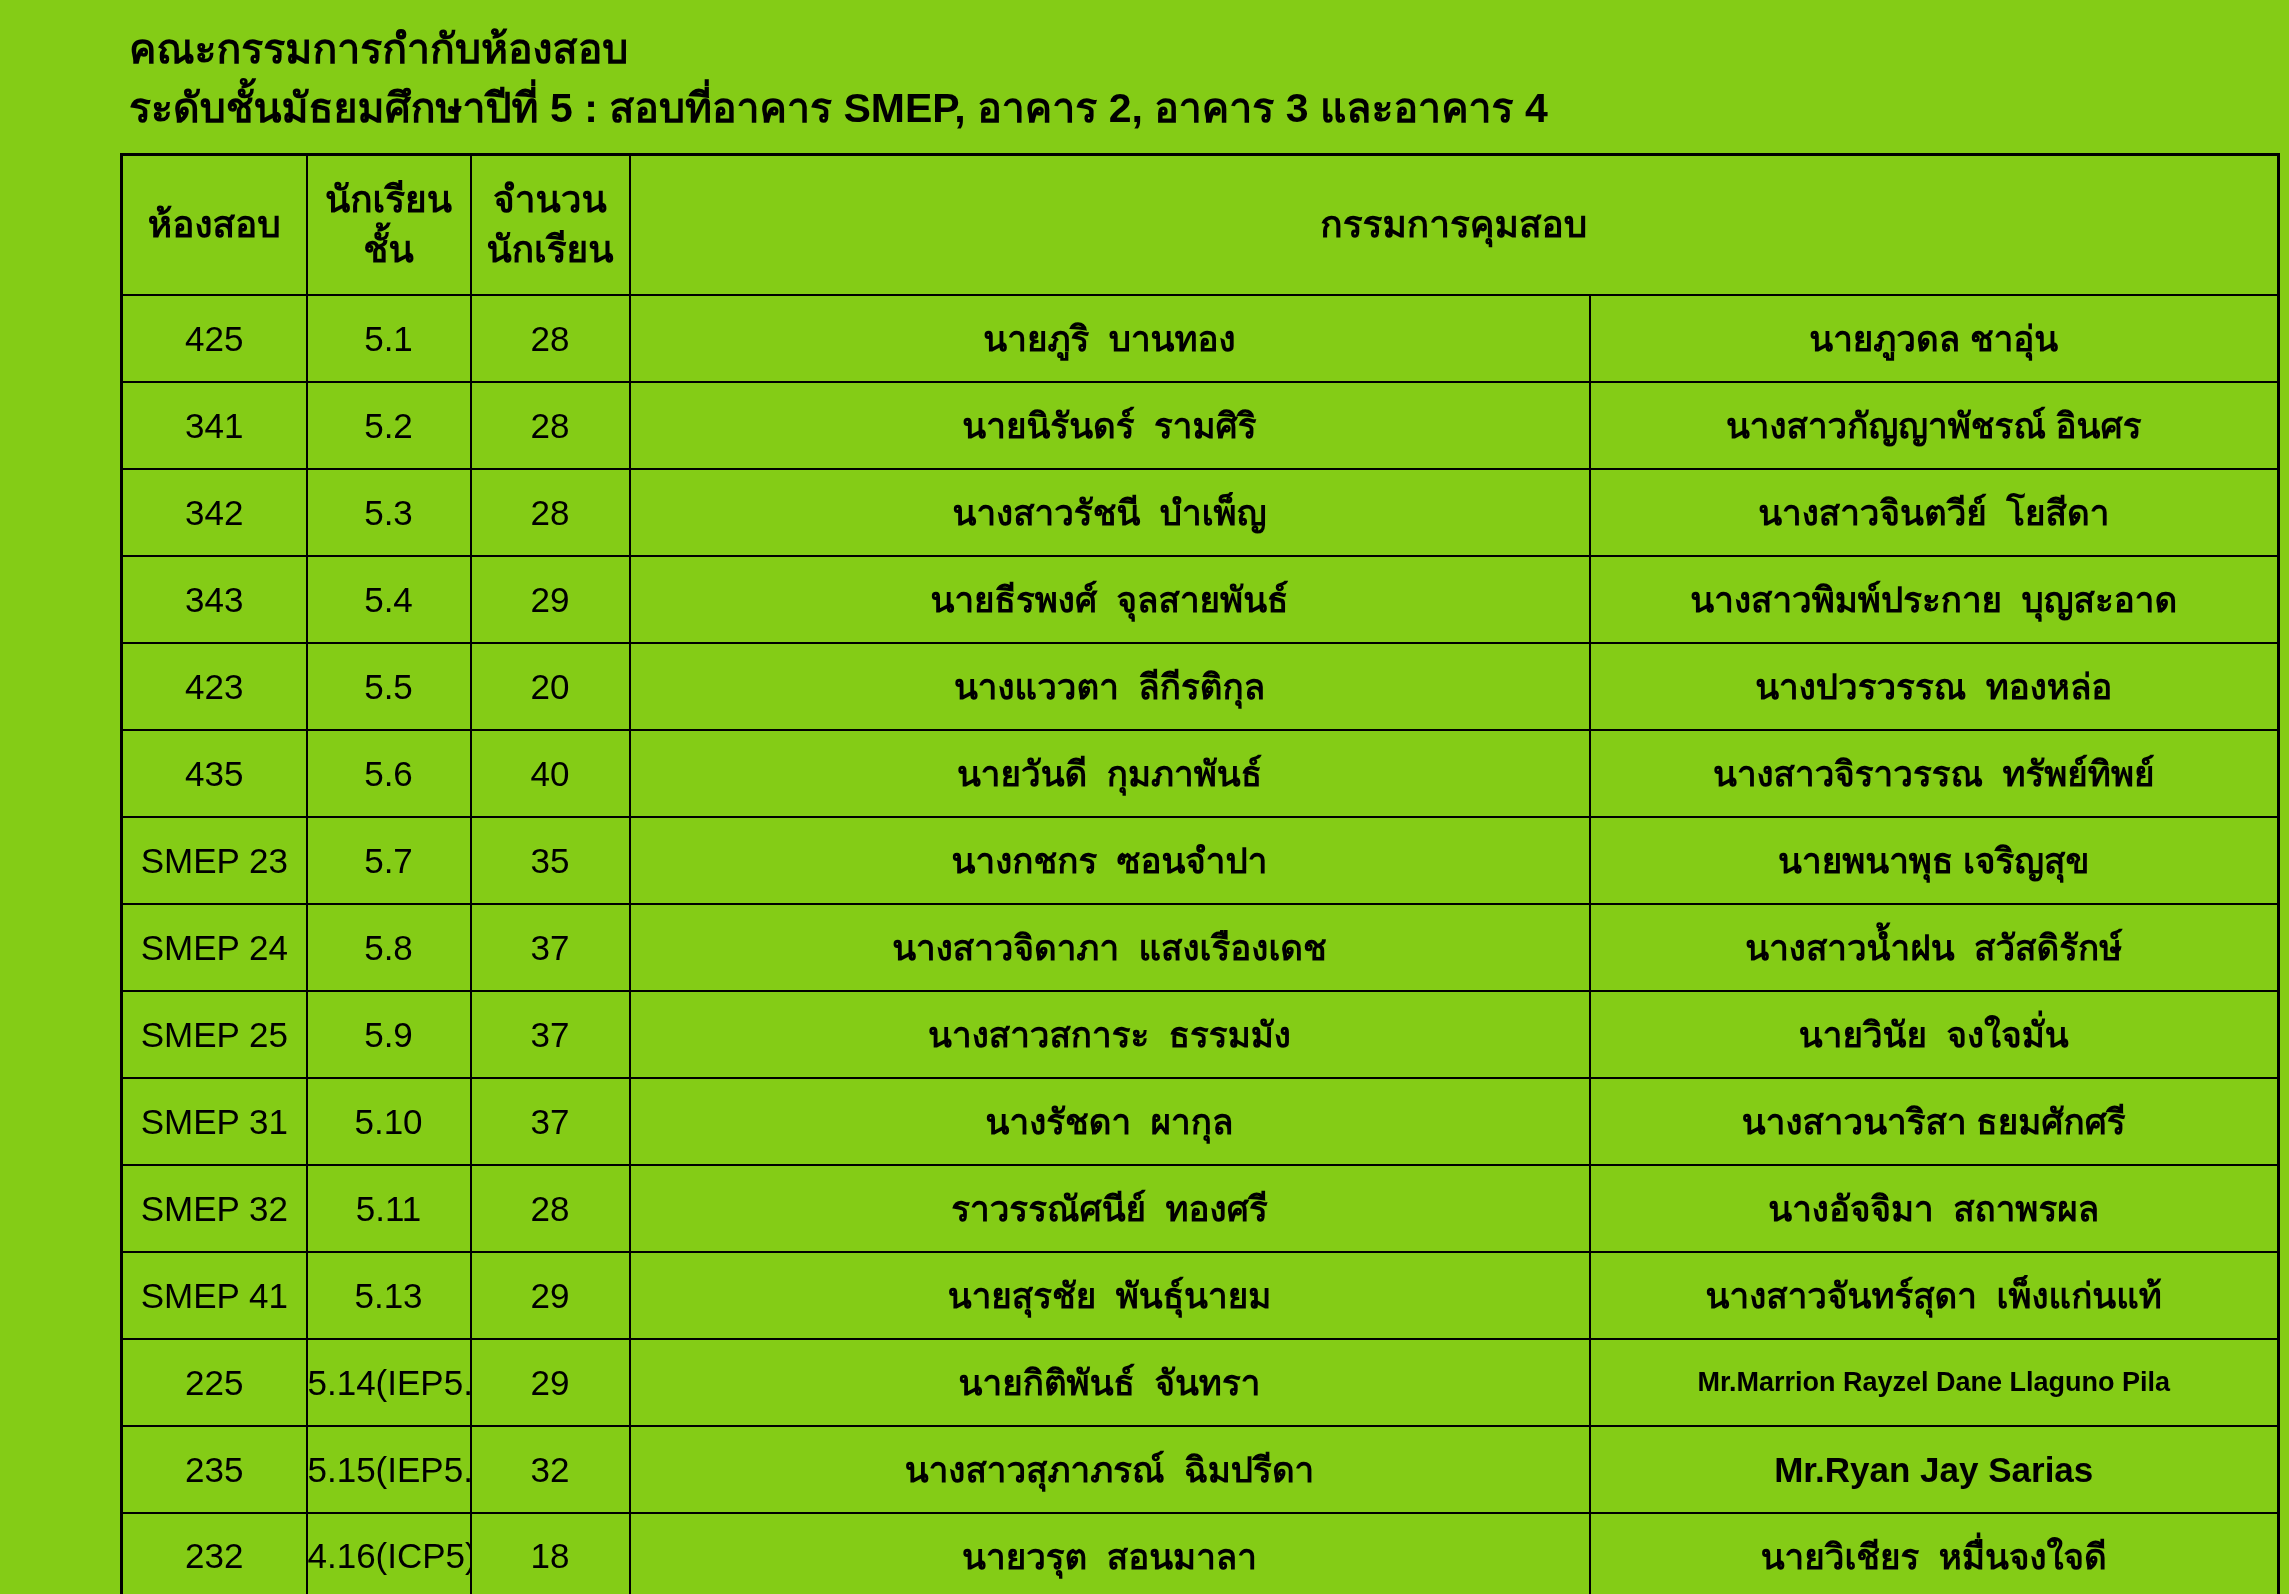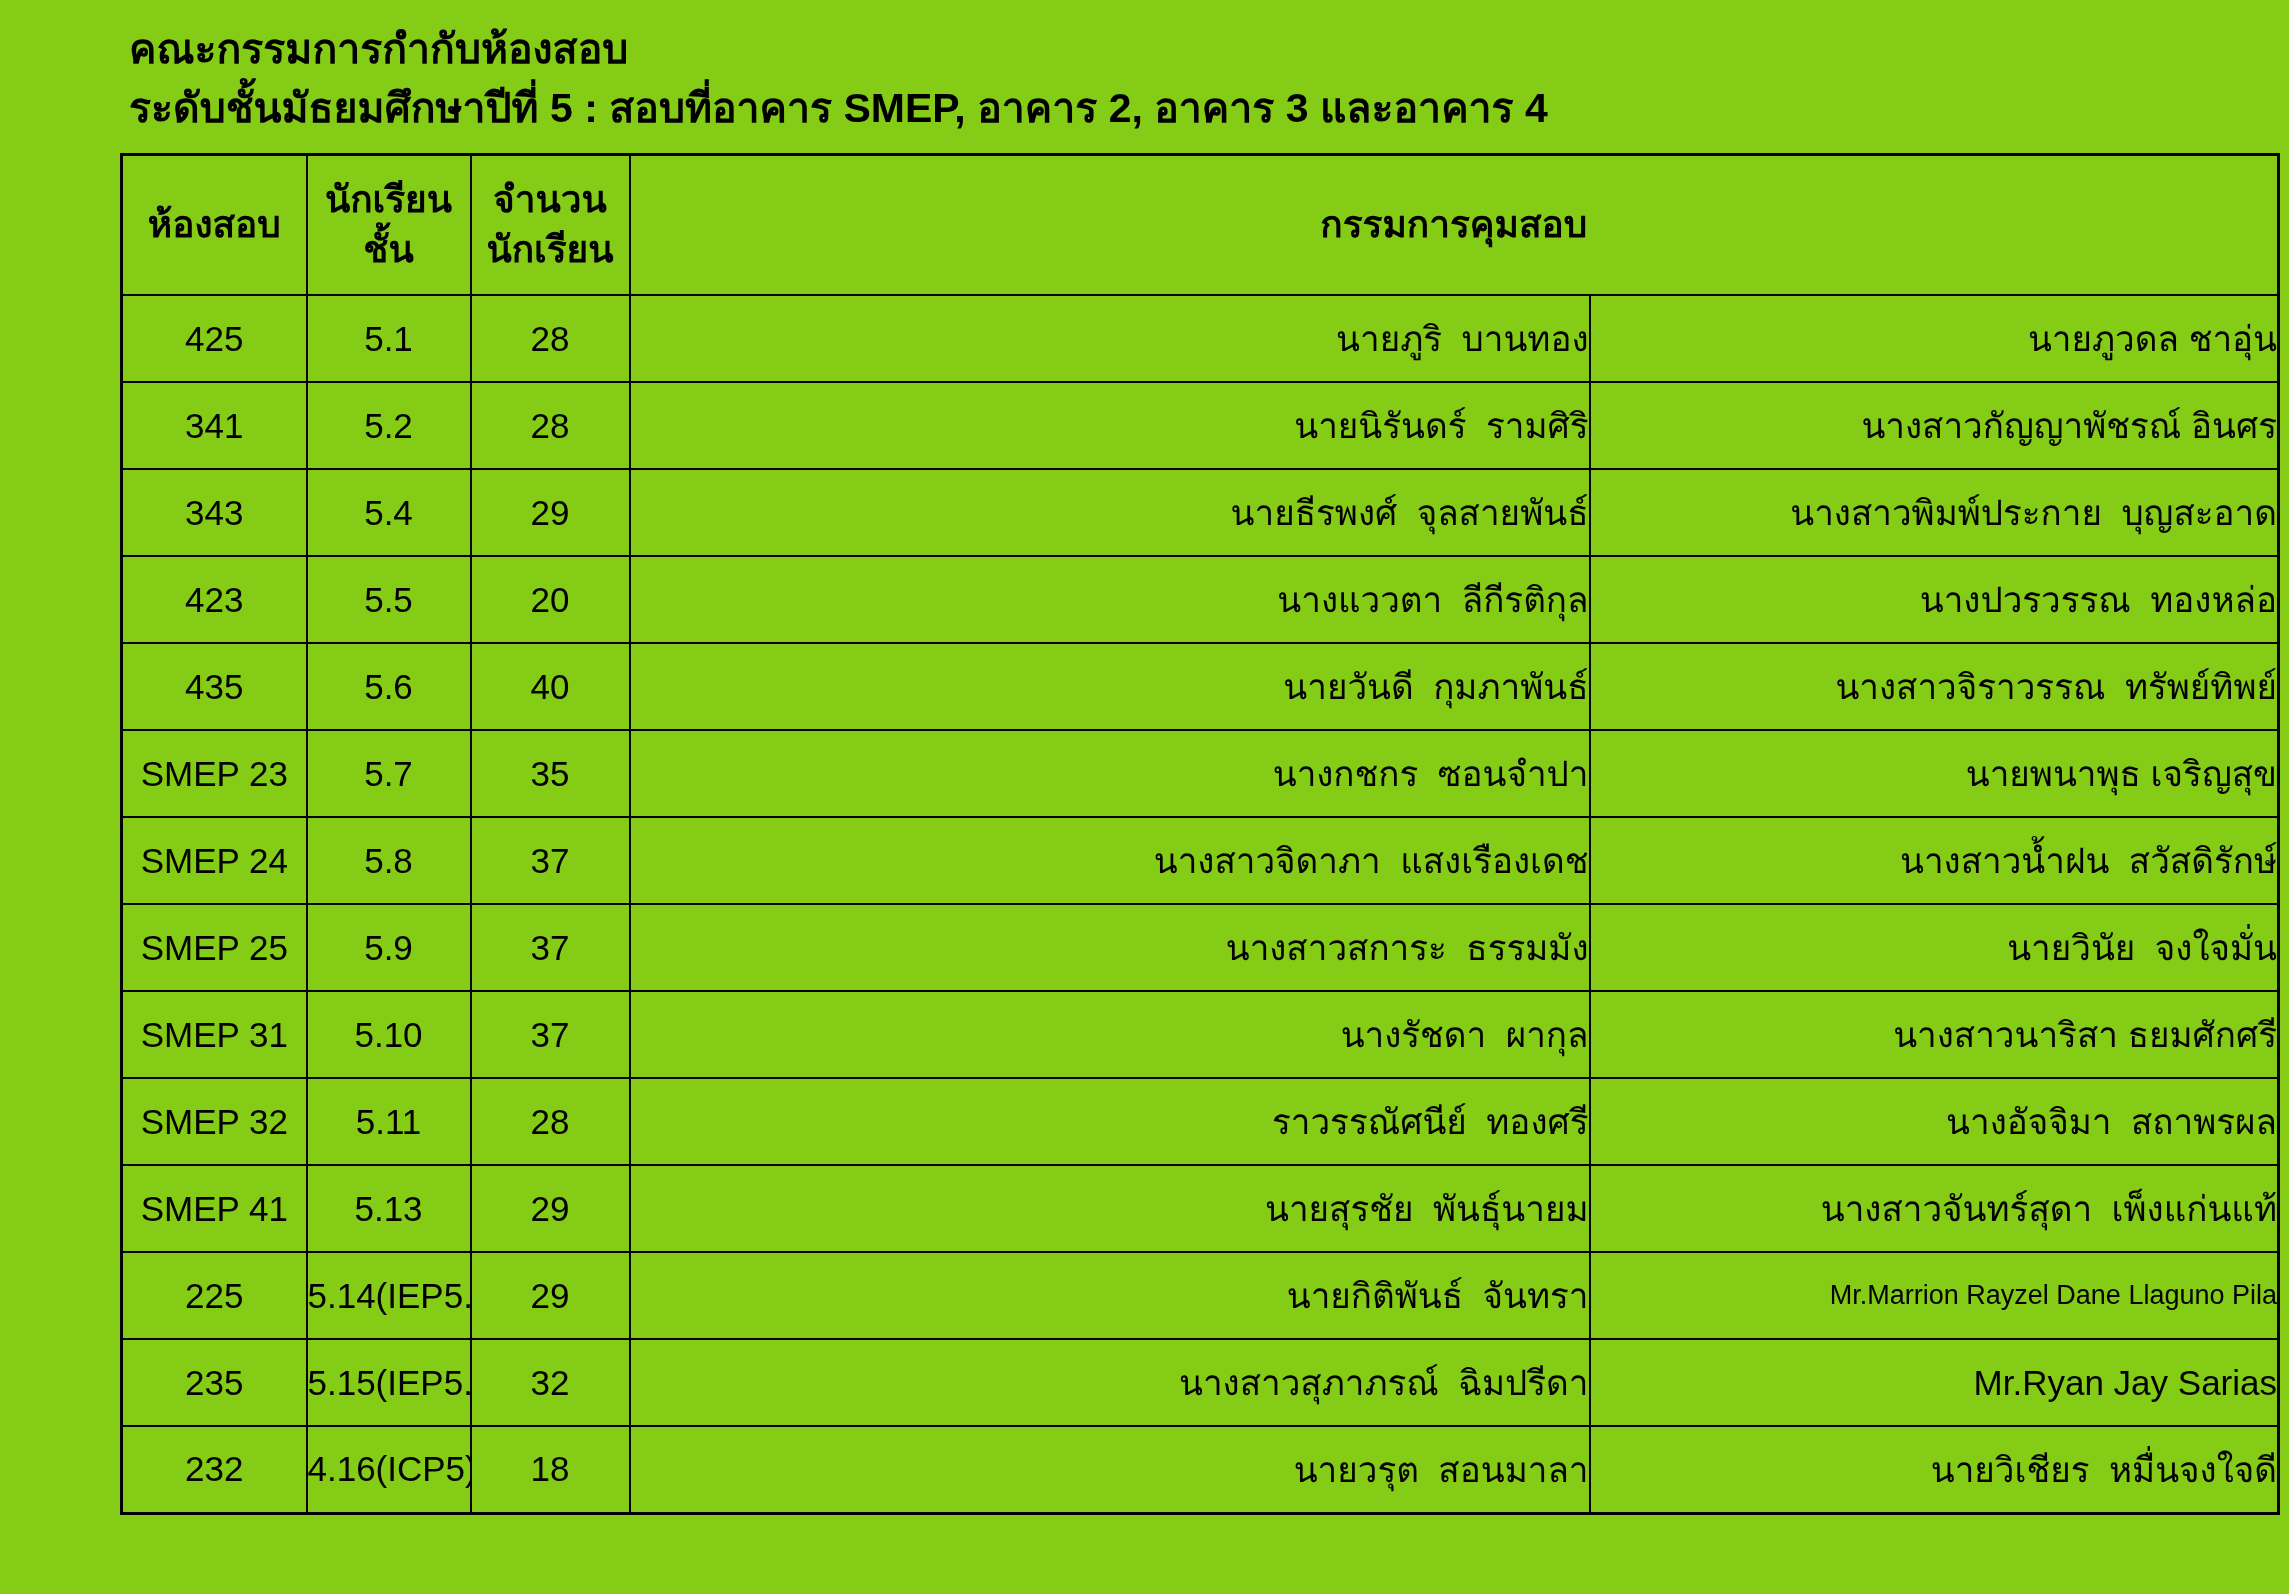--- a/index.html
+++ b/index.html
@@ -48,24 +48,24 @@
   tr.body-row {
     height: 87px;
   }
   td.c-center {
     text-align: center;
     vertical-align: middle;
     font-size: 35px;
     font-weight: 400;
   }
   td.c-name {
-    text-align: right;
+    text-align: center;
     vertical-align: middle;
     font-size: 35px;
-    font-weight: 400;
+    font-weight: 700;
     padding-left: 13px;
     white-space: pre;
   }
   td.c-name.small-en {
     font-size: 27px;
   }
 </style>
 </head>
 <body>
 
@@ -105,20 +105,27 @@
     </tr>
 
     <tr class="body-row">
       <td class="c-center">341</td>
       <td class="c-center">5.2</td>
       <td class="c-center">28</td>
       <td class="c-name">นายนิรันดร์  รามศิริ</td>
       <td class="c-name">นางสาวกัญญาพัชรณ์ อินศร</td>
     </tr>
 
+    <tr class="body-row">
+      <td class="c-center">342</td>
+      <td class="c-center">5.3</td>
+      <td class="c-center">28</td>
+      <td class="c-name">นางสาวรัชนี  บำเพ็ญ</td>
+      <td class="c-name">นางสาวจินตวีย์  โยสีดา</td>
+    </tr>
 
     <tr class="body-row">
       <td class="c-center">343</td>
       <td class="c-center">5.4</td>
       <td class="c-center">29</td>
       <td class="c-name">นายธีรพงศ์  จุลสายพันธ์</td>
       <td class="c-name">นางสาวพิมพ์ประกาย  บุญสะอาด</td>
     </tr>
 
     <tr class="body-row">

